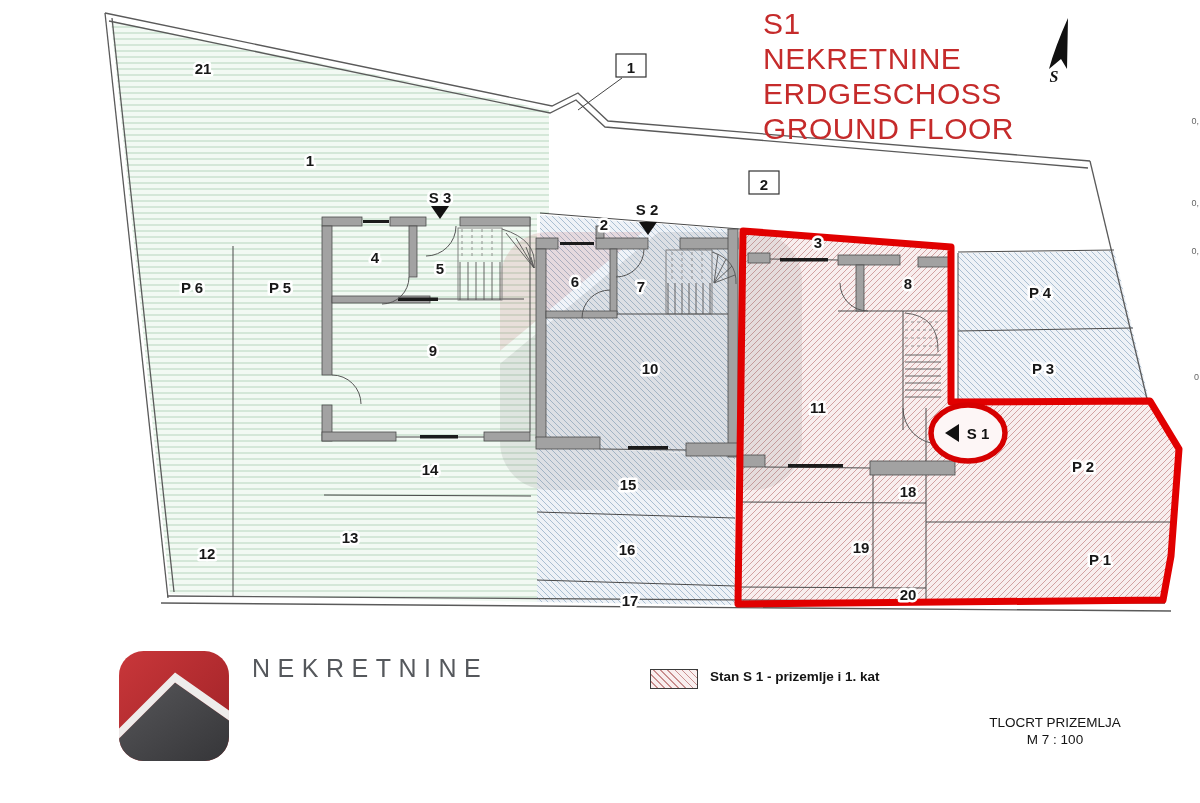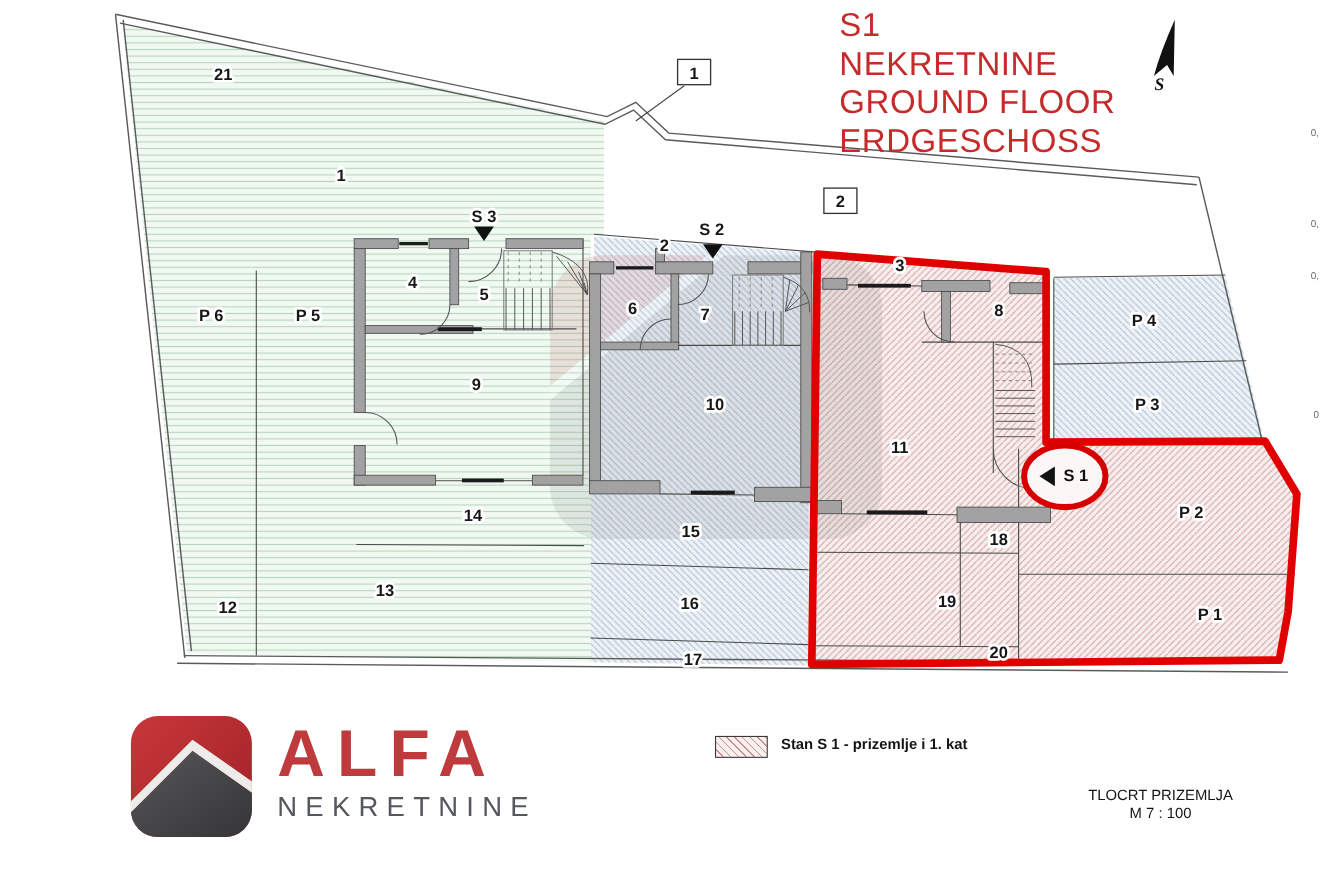--- a/index.html
+++ b/index.html
@@ -284,22 +284,22 @@
         <text x="1199" y="124" class="edge-mark" text-anchor="end">0,</text>
         <text x="1199" y="206" class="edge-mark" text-anchor="end">0,</text>
         <text x="1199" y="254" class="edge-mark" text-anchor="end">0,</text>
         <text x="1199" y="380" class="edge-mark" text-anchor="end">0</text>
       </g>
 </svg>
 
 <div class="title-block">
   <div>S1</div>
   <div>NEKRETNINE</div>
+  <div>ERDGESCHOSS</div>
   <div>GROUND FLOOR</div>
-  <div>ERDGESCHOSS</div>
 </div>
 
 <div class="legend">
   <div class="legend-row">
     <div class="swatch sw-s1"></div>
     <div class="legend-label">Stan S 1 - prizemlje i 1. kat</div>
   </div>
 </div>
 
 <div class="scale-block">
@@ -322,18 +322,17 @@
             <stop offset="1" stop-color="#353538"></stop>
       </linearGradient>
     </defs>
     <g clip-path="url(#logoClip)">
       <rect x="0" y="0" width="110" height="110" fill="url(#redG)"></rect>
       <polygon points="0,88 56,32 110,70 110,110 0,110" fill="url(#gryG)"></polygon>
       <polygon points="0,78 56,22 110,60 110,70 56,32 0,88" fill="#eeeceb"></polygon>
     </g>
   </svg>
   <div class="logo-texts">
-    <div class="logo-name">ALFA</div>
     <div class="logo-sub">NEKRETNINE</div>
   </div>
 </div>
 
 </div>
 
 </body></html>

